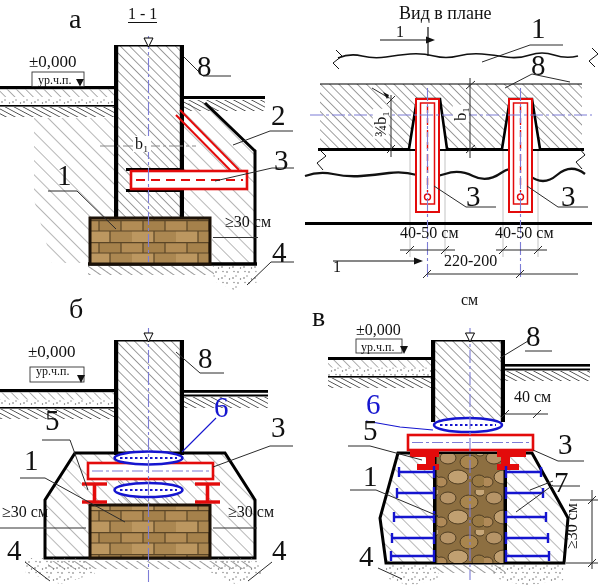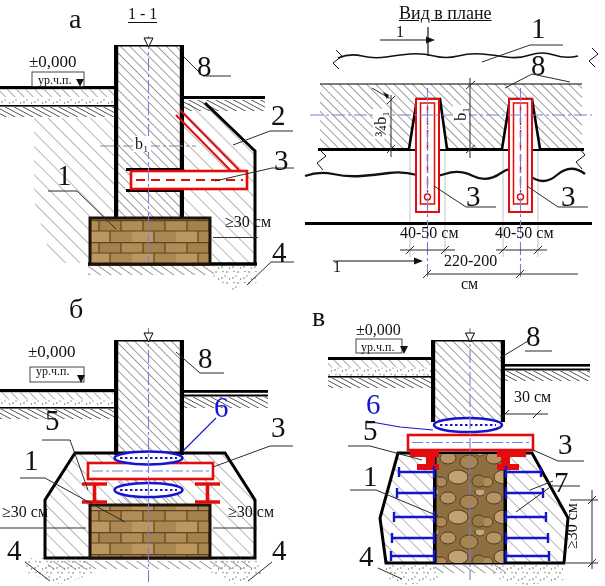--- a/index.html
+++ b/index.html
@@ -6,21 +6,21 @@
   #stage{position:relative;width:605px;height:586px;background:#fff;overflow:hidden;
          font-family:"Liberation Serif","DejaVu Serif",serif;}
   #stage svg{position:absolute;}
   .lbl{position:absolute;font-family:"Liberation Serif","DejaVu Serif",serif;color:#111;
        white-space:nowrap;line-height:1;}
   .big{font-size:29px;}
   .mid{font-size:16px;}
   .sml{font-size:12px;}
   .elev{font-size:17px;}
   .letter{font-size:28px;}
-  .title{font-size:18px;text-decoration:underline;}
+  .title{font-size:18px;}
   .blue{color:#1515cf;}
   .rot{transform:rotate(-90deg);transform-origin:center center;}
   .undl{border-bottom:1.5px solid #111;padding-bottom:0;}
   .wbg{background:#fff;padding:0 2px;}
 </style>
 </head>
 <body>
 
 <div id="stage">
 
@@ -330,40 +330,40 @@
 <span class="lbl big" style="left:531px;top:14px">1</span>
 <span class="lbl big" style="left:531px;top:51px">8</span>
 <span class="lbl mid rot wbg" style="left:452px;top:106px">b₁</span>
 <span class="lbl mid rot wbg" style="left:366px;top:116px">¾b₁</span>
 <span class="lbl big" style="left:466px;top:182px">3</span>
 <span class="lbl big" style="left:561px;top:182px">3</span>
 <span class="lbl mid" style="left:400px;top:225px">40-50 см</span>
 <span class="lbl mid" style="left:495px;top:225px">40-50 см</span>
 <span class="lbl mid" style="left:333px;top:259px">1</span>
 <span class="lbl mid" style="left:444px;top:253px">220-200</span>
-<span class="lbl mid" style="left:461px;top:276px">см</span>
+<span class="lbl mid" style="left:461px;top:292px">см</span>
 
 <span class="lbl letter" style="left:69px;top:295px">б</span>
 <span class="lbl elev" style="left:28px;top:343px">±0,000</span>
 <span class="lbl sml" style="left:36px;top:365px">ур.ч.п.</span>
 <span class="lbl big" style="left:198px;top:344px">8</span>
 <span class="lbl big blue" style="left:214px;top:393px">6</span>
 <span class="lbl big" style="left:271px;top:413px">3</span>
 <span class="lbl big" style="left:45px;top:406px">5</span>
 <span class="lbl big" style="left:24px;top:446px">1</span>
 <span class="lbl mid" style="left:2px;top:504px">≥30 см</span>
 <span class="lbl mid" style="left:228px;top:504px">≥30 см</span>
 <span class="lbl big" style="left:7px;top:536px">4</span>
 <span class="lbl big" style="left:272px;top:536px">4</span>
 
 <span class="lbl letter" style="left:312px;top:303px">в</span>
 <span class="lbl mid" style="left:356px;top:322px">±0,000</span>
 <span class="lbl sml" style="left:361px;top:341px">ур.ч.п.</span>
 <span class="lbl big" style="left:526px;top:322px">8</span>
-<span class="lbl mid" style="left:514px;top:389px">30 см</span>
+<span class="lbl mid" style="left:514px;top:389px">40 см</span>
 <span class="lbl big blue" style="left:366px;top:390px">6</span>
 <span class="lbl big" style="left:363px;top:416px">5</span>
 <span class="lbl big" style="left:558px;top:430px">3</span>
 <span class="lbl big" style="left:363px;top:462px">1</span>
 <span class="lbl big" style="left:554px;top:468px">7</span>
 <span class="lbl mid rot" style="left:549px;top:518px">≥30 см</span>
 <span class="lbl big" style="left:359px;top:542px">4</span>
 
 </div>
 

